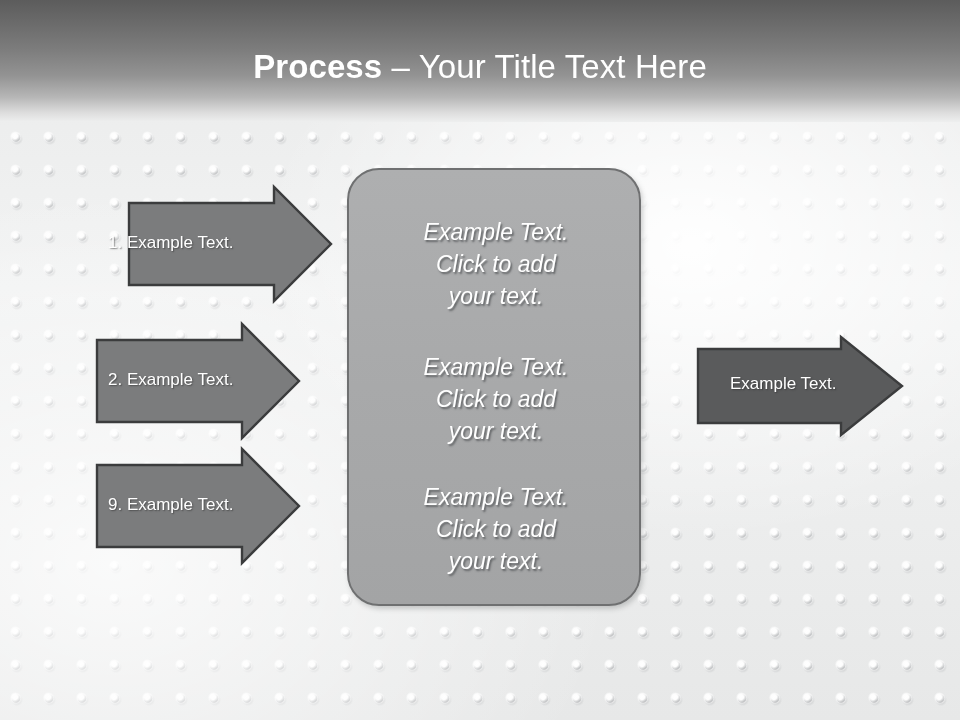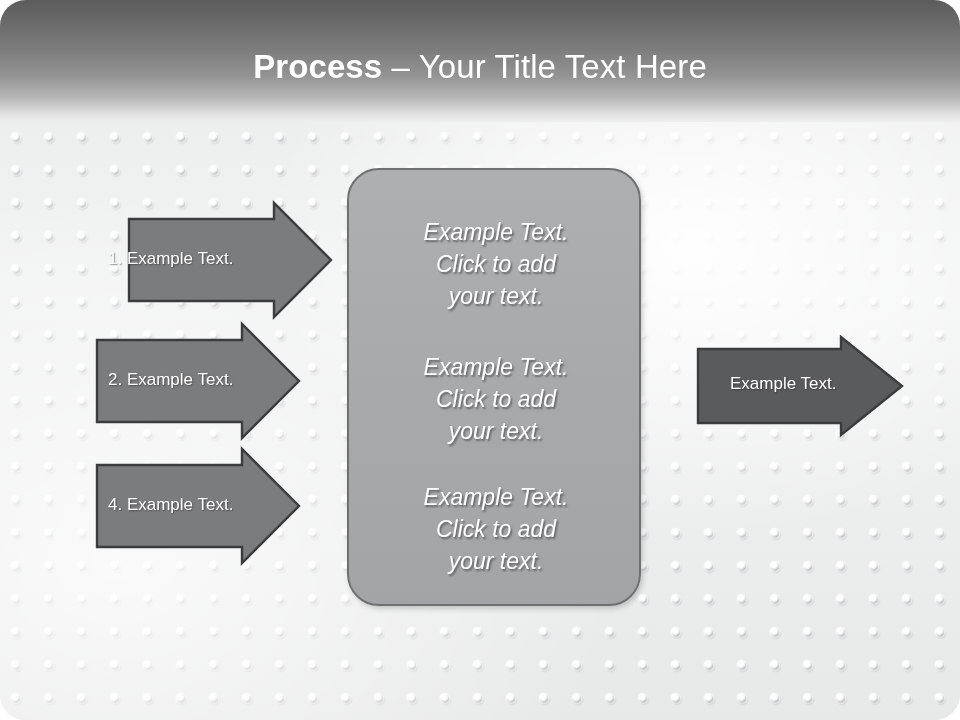--- a/index.html
+++ b/index.html
@@ -7,21 +7,20 @@
     padding: 0;
     background: #ffffff;
   }
   #slide {
     position: relative;
     width: 960px;
     height: 720px;
     overflow: hidden;
     font-family: "Liberation Sans", sans-serif;
     background-color: #eceded;
-    border-radius: 26px;
   }
 
   
   #dot-layer {
     position: absolute;
     inset: 0;
     background-color: #ebecec;
     background-image:
       
       radial-gradient(ellipse 620px 420px at 72% 34%, rgba(255,255,255,0.95) 0%, rgba(255,255,255,0.0) 70%),
@@ -136,39 +135,39 @@
 <body>
 
 <div id="slide">
 
   <div id="dot-layer"></div>
 
   <div id="header"></div>
 
   <div id="title"><span class="bold">Process</span><span class="light"> – Your Title Text Here</span></div>
 
-  <div class="arrow" style="left:96px; top:202px;padding-left:32px;">
+  <div class="arrow" style="left:96px; top:186px;padding-left:32px;">
     <svg width="205" height="116" viewBox="0 0 205 116">
       <path d="M1,17 L146,17 L146,1 L203,58 L146,115 L146,99 L1,99 Z" fill="#7b7c7d" stroke="#3b3c3d" stroke-width="2.4" stroke-linejoin="miter"></path>
     </svg>
     <span class="arrow-label" style="left:12px; top:47px;">1. Example Text.</span>
   </div>
 
   <div class="arrow" style="left:96px; top:323px;">
     <svg width="205" height="116" viewBox="0 0 205 116">
       <path d="M1,17 L146,17 L146,1 L203,58 L146,115 L146,99 L1,99 Z" fill="#7b7c7d" stroke="#3b3c3d" stroke-width="2.4" stroke-linejoin="miter"></path>
     </svg>
     <span class="arrow-label" style="left:12px; top:47px;text-align:center;">2. Example Text.</span>
   </div>
 
   <div class="arrow" style="left:96px; top:448px;">
     <svg width="205" height="116" viewBox="0 0 205 116">
       <path d="M1,17 L146,17 L146,1 L203,58 L146,115 L146,99 L1,99 Z" fill="#7b7c7d" stroke="#3b3c3d" stroke-width="2.4" stroke-linejoin="miter"></path>
     </svg>
-    <span class="arrow-label" style="left:12px; top:47px;">4. Example Text.</span>
+    <span class="arrow-label" style="left:12px; top:47px;">9. Example Text.</span>
   </div>
 
   <div id="center-panel">
     <div class="panel-block" id="panel-block-0">Example Text.
 Click  to add
 your text.</div>
     <div class="panel-block" id="panel-block-1">Example Text.
 Click  to add
 your text.</div>
     <div class="panel-block" id="panel-block-2">Example Text.

